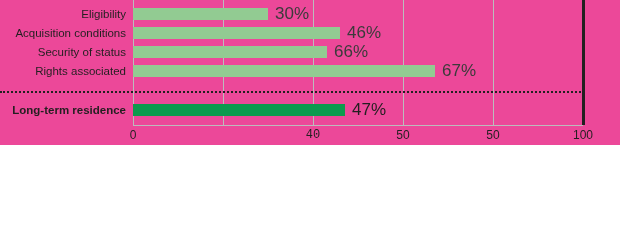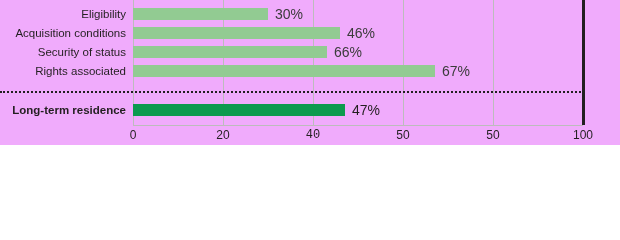--- a/index.html
+++ b/index.html
@@ -12,21 +12,21 @@
     height: 145px;
     font-family: "Liberation Sans", sans-serif;
     color: #231f20;
     overflow: hidden;
   }
 
   #chart-root {
     position: relative;
     width: 620px;
     height: 145px;
-    background: #f0abfc;
+    background: #ec4899;
   }
 
   
   .plot-area {
     position: absolute;
     left: 133px;
     top: 0px;
     width: 450px;
     height: 125px;
   }
@@ -81,21 +81,21 @@
     top: 0;
     height: 12px;
     background: #92cb92;
   }
   .row.highlight .bar {
     background: #0c9a4e;
   }
   .bar-value {
     position: absolute;
     top: -3px;
-    font-size: 14px;
+    font-size: 17px;
     line-height: 18px;
     color: #3b3b3b;
     white-space: nowrap;
   }
   .row.highlight .bar-value {
     font-weight: normal;
     color: #231f20;
   }
 
   
@@ -173,19 +173,18 @@
       <div class="bar-value" style="left:352px;">47%</div>
     </div>
 
   </div>
 
   <div class="separator" style="top:91px;"></div>
 
   <div class="axis-line"></div>
 
   <div class="tick-label" style="left:133px;">0</div>
-  <div class="tick-label" style="left:223px;">20</div>
   <div class="tick-label" style="left:313px;font-family:Liberation Mono, monospace;">40</div>
   <div class="tick-label" style="left:403px;">50</div>
   <div class="tick-label" style="left:493px;">50</div>
   <div class="tick-label" style="left:583px;">100</div>
 
 </div>
 
 </body></html>

